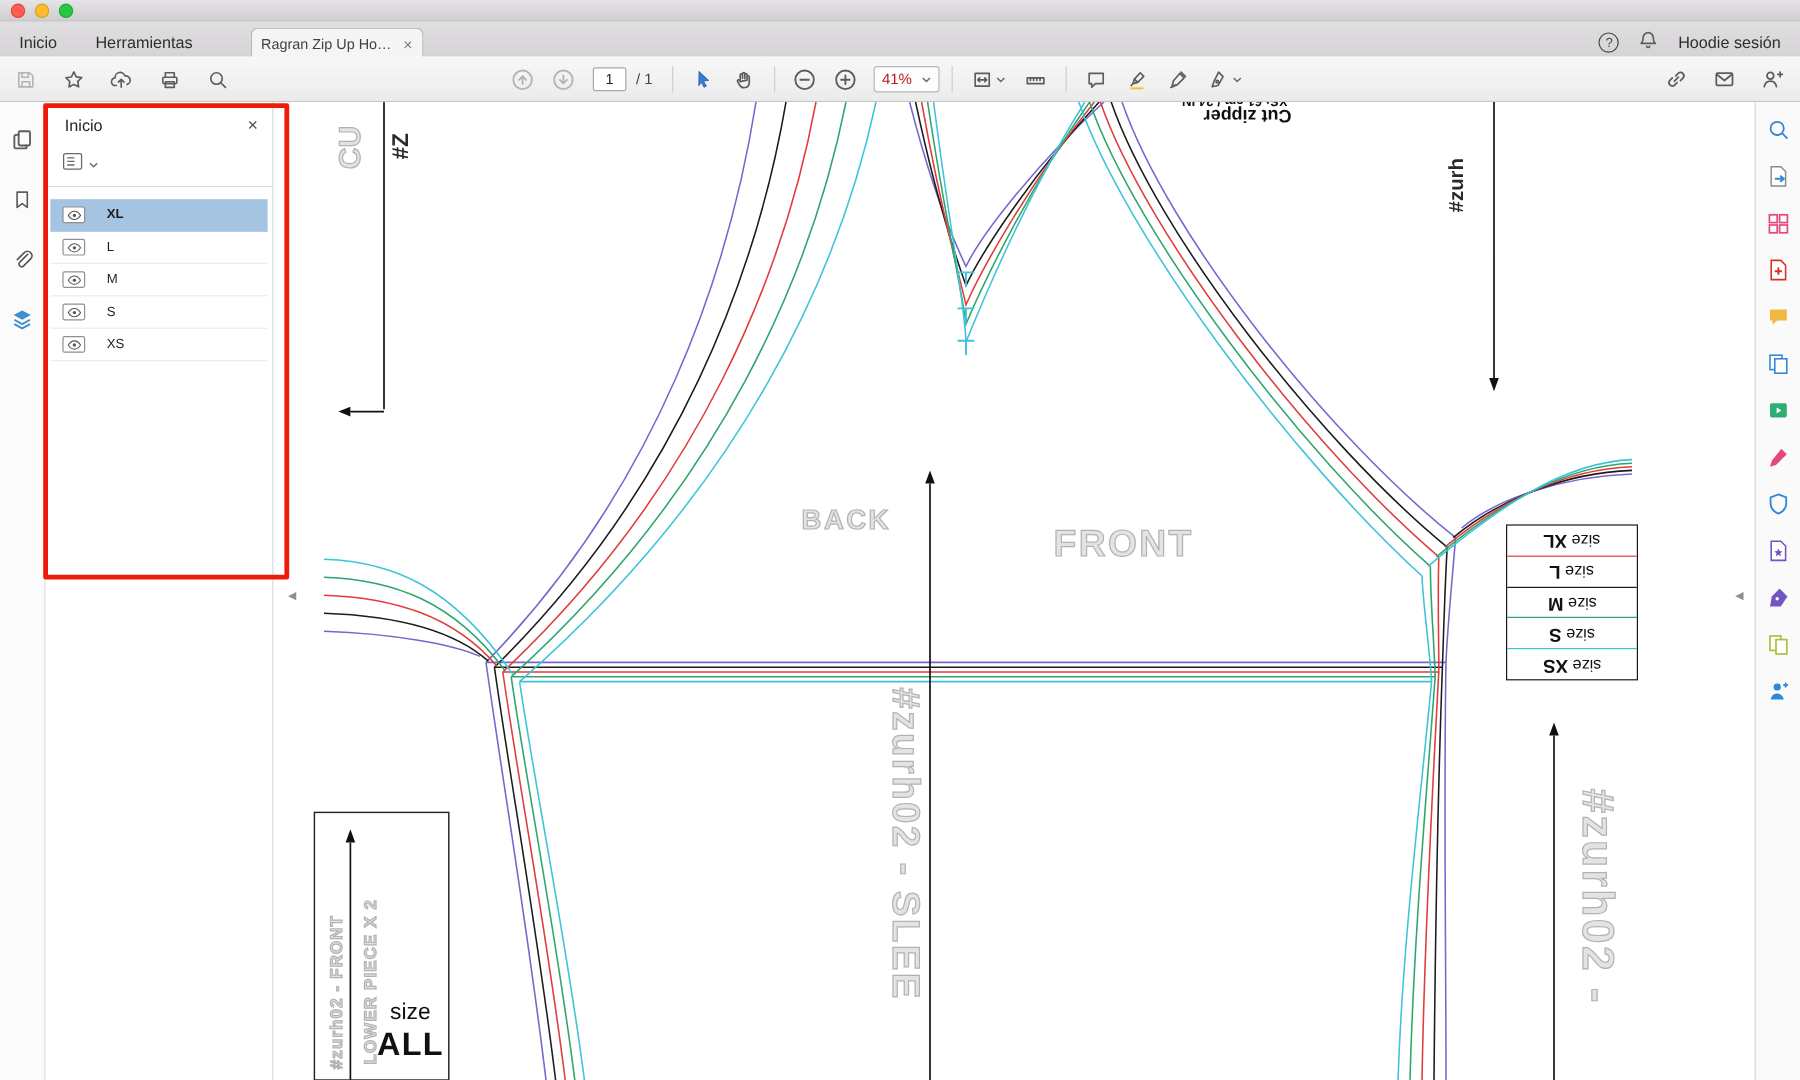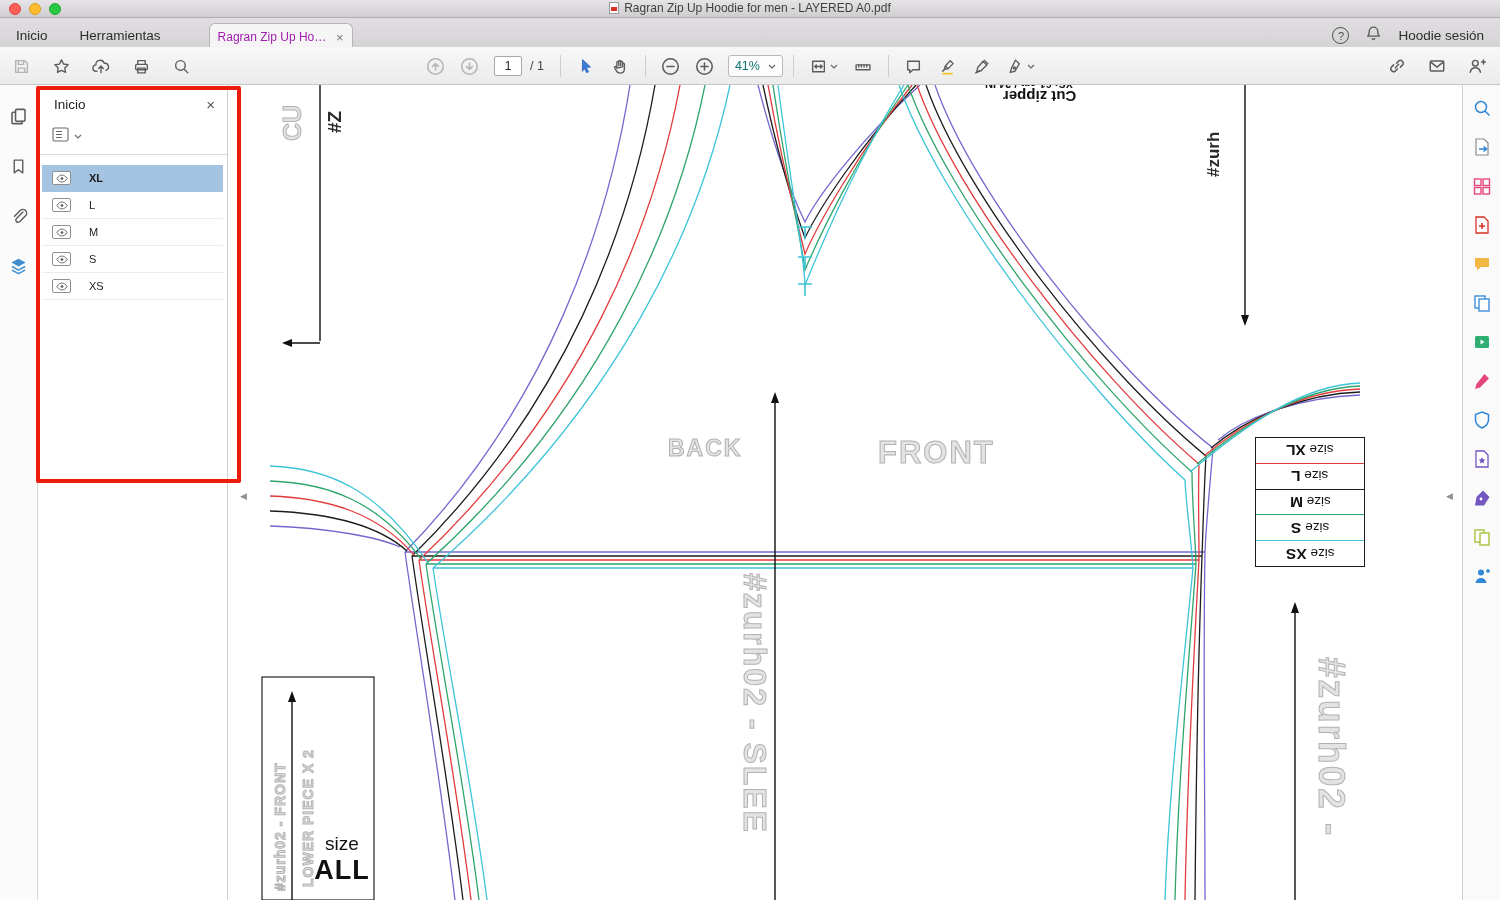--- a/index.html
+++ b/index.html
@@ -19,21 +19,21 @@
   .win-title .pdficon { display:inline-block; vertical-align:-2px; margin-right:5px; }
 
   
   .tabbar { position:absolute; top:18px; left:0; right:0; height:33px;
     background:linear-gradient(#e0dee0,#d4d2d4); border-bottom:1px solid #b7b5b7;
     display:flex; align-items:flex-end; }
   .apptab { font-size:13.5px; color:#2e2e2e; padding:0 16px; height:29px; display:flex; align-items:center; cursor:default; }
   .doc-tab { margin-left:32px; width:144px; height:27px; background:#f5f5f5;
     border:1px solid #b7b5b7; border-bottom:none; border-radius:6px 6px 0 0;
     display:flex; align-items:center; padding:0 8px; gap:6px; }
-  .doc-tab .lbl { font-size:12px; color:#a21caf; white-space:nowrap; overflow:hidden; flex:1; }
+  .doc-tab .lbl { font-size:12px; color:#404040; white-space:nowrap; overflow:hidden; flex:1; }
   .doc-tab .close { font-size:13px; color:#777; line-height:1; }
   .tabbar-right { margin-left:auto; display:flex; align-items:center; gap:16px; padding-right:16px; height:29px; }
   .help-circle { width:17px; height:17px; border:1.4px solid #4a4a4a; border-radius:50%;
     font-size:11px; color:#4a4a4a; display:flex; align-items:center; justify-content:center; }
   .signin { font-size:13.5px; color:#2e2e2e; }
 
   
   .toolbar { position:absolute; top:47px; left:0; right:0; height:38px;
     background:linear-gradient(#f8f8f8,#ebebeb); border-bottom:1px solid #c7c7c7; }
   .tb-group { position:absolute; top:0; height:38px; display:flex; align-items:center; gap:4px; }
@@ -43,21 +43,21 @@
   .tbtn { width:30px; height:28px; border:none; background:transparent; display:flex;
     align-items:center; justify-content:center; border-radius:3px; }
   svg.ic { stroke:#5c5c5c; fill:none; stroke-width:1.3; stroke-linecap:round; stroke-linejoin:round; }
   svg.ic.dis { stroke:#b4b4b4; }
   .sep { width:1px; height:22px; background:#cfcfcf; margin:0 6px; }
   .page-input { width:28px; height:20px; border:1px solid #a9a9a9; border-radius:2px;
     text-align:center; font-size:12px; color:#222; background:#fff; margin-left:6px; }
   .page-total { font-size:12.5px; color:#444; margin:0 6px 0 4px; }
   .zoom-box { height:22px; border:1px solid #b9b9b9; border-radius:3px; background:#fdfdfd;
     display:flex; align-items:center; padding:0 6px; gap:8px; margin-left:4px; }
-  .zoom-box span { font-size:12.5px; color:#0f766e; }
+  .zoom-box span { font-size:12.5px; color:#b91c1c; }
 
   
   .main { position:absolute; top:85px; left:0; right:0; bottom:0; display:flex; }
 
   .left-rail { width:38px; background:#fbfbfb; border-right:1px solid #d8d8d8;
     display:flex; flex-direction:column; align-items:center; padding-top:16px; }
   .rail-btn { width:30px; height:30px; display:flex; align-items:center; justify-content:center; margin-bottom:8px; }
   .rail-btn.gap { margin-top:12px; }
 
   .layers-panel { width:190px; background:#ffffff; border-right:1px solid #cfcfcf; position:relative; }
@@ -109,28 +109,20 @@
 </style>
 </head>
 <body>
 
 <div class="titlebar">
   <div class="lights">
     <span class="light red"></span>
     <span class="light yellow"></span>
     <span class="light green"></span>
   </div>
-  <div class="win-title">
-    <span class="pdficon">
-      <svg width="10" height="12" viewBox="0 0 10 12">
-          <rect x="0.5" y="0.5" width="9" height="11" fill="#fff" stroke="#9a9a9a"></rect>
-          <rect x="2" y="5" width="6" height="4" fill="#d93025"></rect>
-        </svg>
-    </span><span>Ragran Zip Up Hoodie for men - LAYERED A0.pdf</span>
-  </div>
 </div>
 
 <div class="tabbar">
   <div class="apptab">Inicio</div>
   <div class="apptab">Herramientas</div>
   <div class="doc-tab">
     <span class="lbl">Ragran Zip Up Ho…</span>
     <span class="close">×</span>
   </div>
   <div class="tabbar-right">
@@ -399,21 +391,21 @@
 
         <path stroke="#3cc4d8" stroke-width="1.6" d="M570 142 H584 M577 142 V154 M570 172 H584 M577 172 V184 M570 199 H584 M577 199 V211"></path>
 
         <path stroke="#111" stroke-width="1.4" d="M92 0 V256 M92 258 H64 M1017 0 V230 M547 815 V318 M1067 815 V528 M64 815 V617"></path>
         <path fill="#111" stroke="none" d="M64 254 L54 258 L64 262 Z M1013 230 L1017 241 L1021 230 Z M543 318 L547 307 L551 318 Z M1063 528 L1067 517 L1071 528 Z M60 617 L64 606 L68 617 Z"></path>
 
         <rect x="34" y="592" width="112" height="223" stroke="#222" stroke-width="1.2"></rect>
       </g>
     </svg>
 
-    <div class="outline-text" style="position:absolute; left:440px; top:350px; font-size:23px; letter-spacing:2px;">BACK</div>
+    <div class="outline-text" style="position:absolute; left:440px; top:335px; font-size:23px; letter-spacing:2px;">BACK</div>
     <div class="outline-text" style="position:absolute; left:650px; top:350px; font-size:31px; letter-spacing:2px;">FRONT</div>
     <div class="rot-down outline-text" style="left:545px; top:488px; font-size:32px; letter-spacing:2px;">#zurh02 - SLEE</div>
     <div class="rot-down outline-text" style="left:1124px; top:572px; font-size:37px; letter-spacing:2px;">#zurh02 -</div>
     <div class="rot-up outline-text" style="left:44px; top:806px; font-size:14px; letter-spacing:1px;">#zurh02 - FRONT</div>
     <div class="rot-up outline-text" style="left:72px; top:802px; font-size:14px; letter-spacing:1px;">LOWER PIECE X 2</div>
     <div class="rot-up outline-text" style="left:50px; top:56px; font-size:25px;">CU</div>
     <div class="rot-up solid-dark" style="left:96px; top:48px; font-size:19px; font-weight:bold;">#Z</div>
     <div class="vflip solid-dark" style="left:976px; top:0; height:92px; font-size:17px; font-weight:bold;">#zurh</div>
 
     <div class="flipbox" style="left:766px; top:1px; width:92px; height:20px;">

